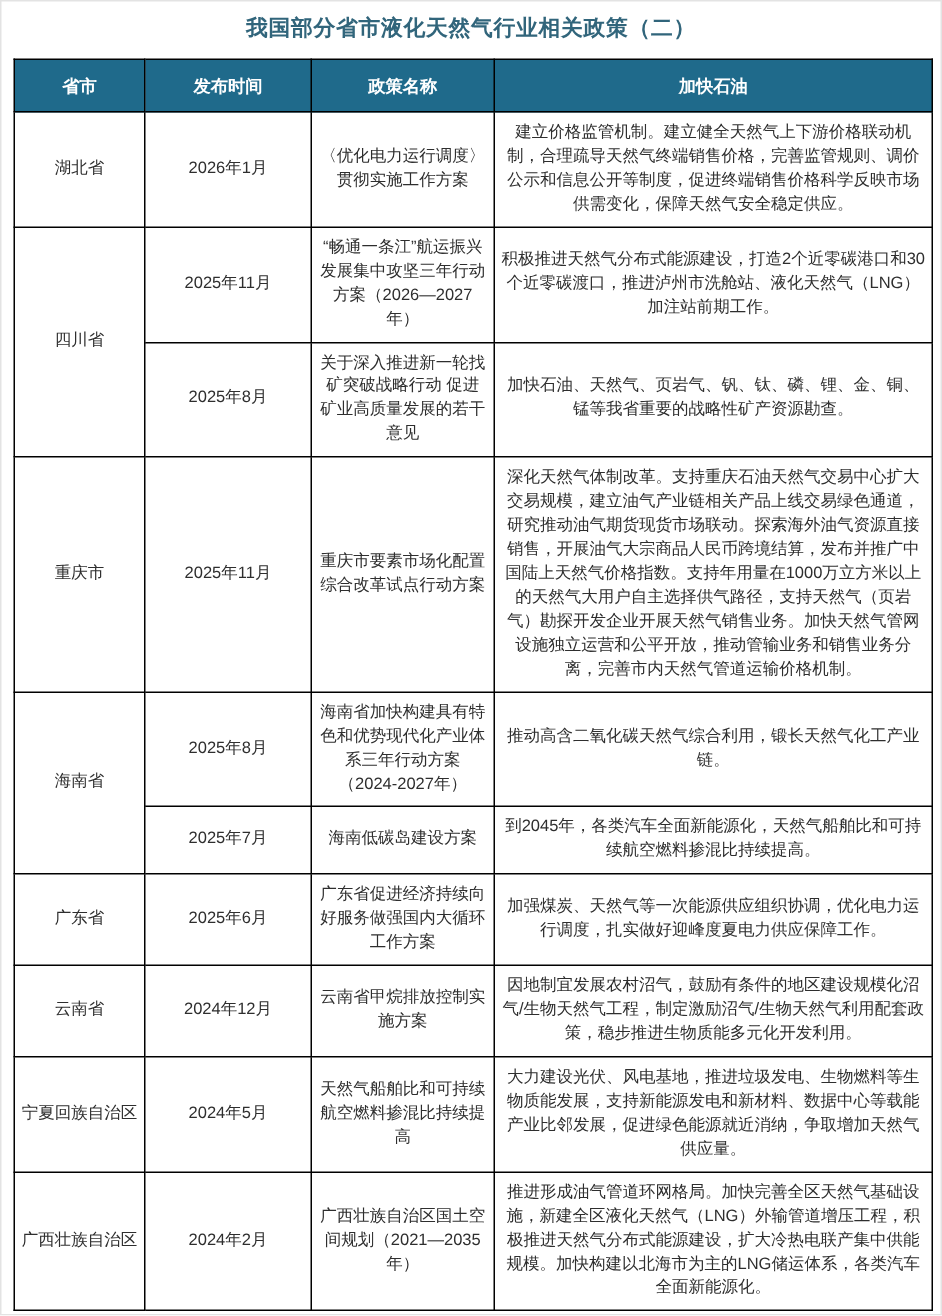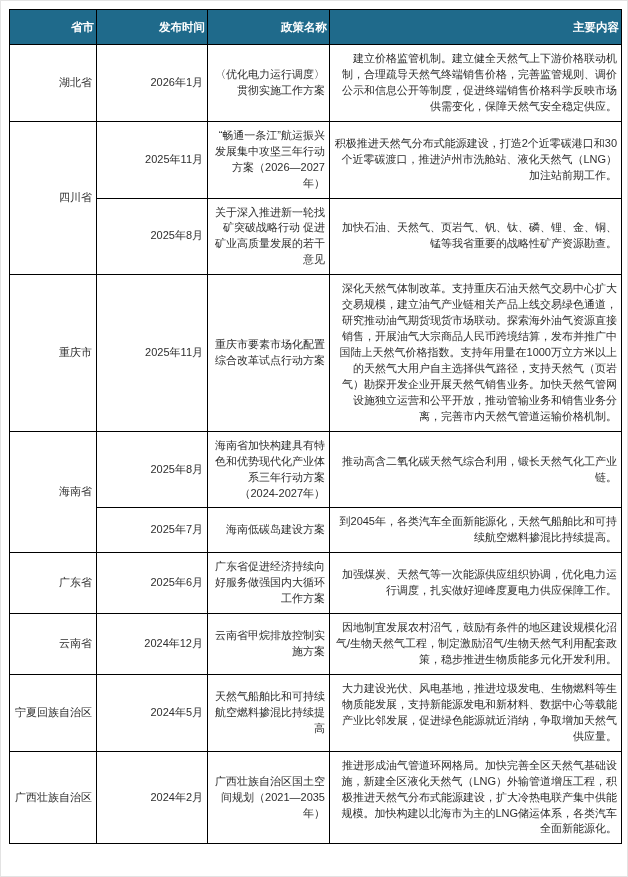--- a/index.html
+++ b/index.html
@@ -28,21 +28,21 @@
     table-layout:fixed;
     width:612px;
     margin-left:8px;
   }
   .policy-table col.c-province { width:87px; }
   .policy-table col.c-date     { width:111px; }
   .policy-table col.c-policy   { width:122px; }
   .policy-table col.c-content  { width:292px; }
   .policy-table th, .policy-table td {
     border:1px solid #000000;
-    text-align:right;
+    text-align:center;
     vertical-align:middle;
   }
   .policy-table th {
     background:#1f6a8b;
     color:#ffffff;
     font-size:11.5px;
     font-weight:bold;
     height:35px;
     padding:2px;
   }
@@ -53,34 +53,35 @@
     color:#2e2e2e;
     margin-top:34px;
   }
   .policy-table td.content-cell { padding:6px 4px; }
 </style>
 </head>
 <body>
 
 <div class="page">
 
+  <h1 class="page-title">我国部分省市液化天然气行业相关政策（二）</h1>
 
   <table class="policy-table">
     <colgroup>
       <col class="c-province">
         <col class="c-date">
         <col class="c-policy">
         <col class="c-content">
     </colgroup>
     <thead>
       <tr>
         <th>省市</th>
         <th>发布时间</th>
         <th>政策名称</th>
-        <th>主要内容</th>
+        <th>加快石油</th>
       </tr>
     </thead>
     <tbody>
 
       <tr>
         <td>湖北省</td>
         <td>2026年1月</td>
         <td>〈优化电力运行调度〉贯彻实施工作方案</td>
         <td class="content-cell">建立价格监管机制。建立健全天然气上下游价格联动机制，合理疏导天然气终端销售价格，完善监管规则、调价公示和信息公开等制度，促进终端销售价格科学反映市场供需变化，保障天然气安全稳定供应。</td>
       </tr>

